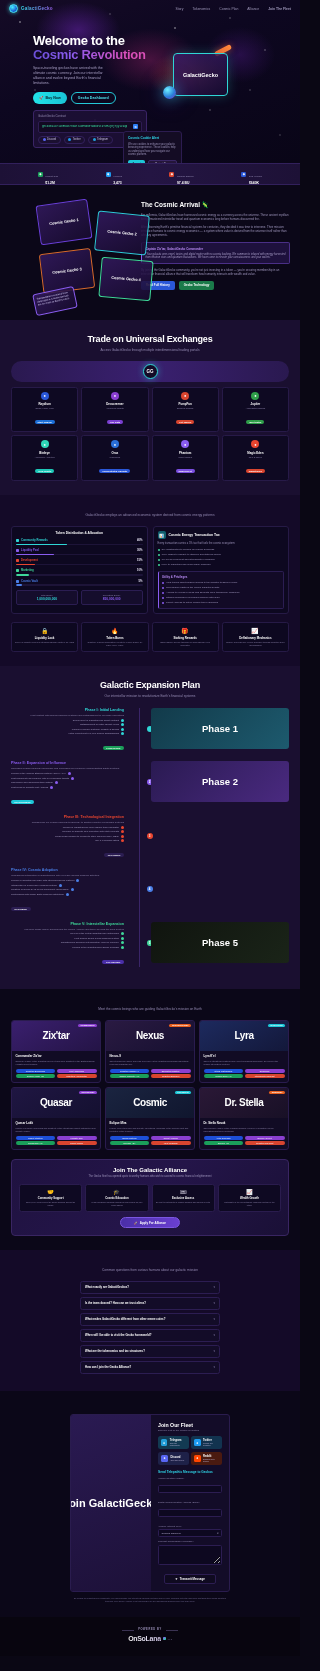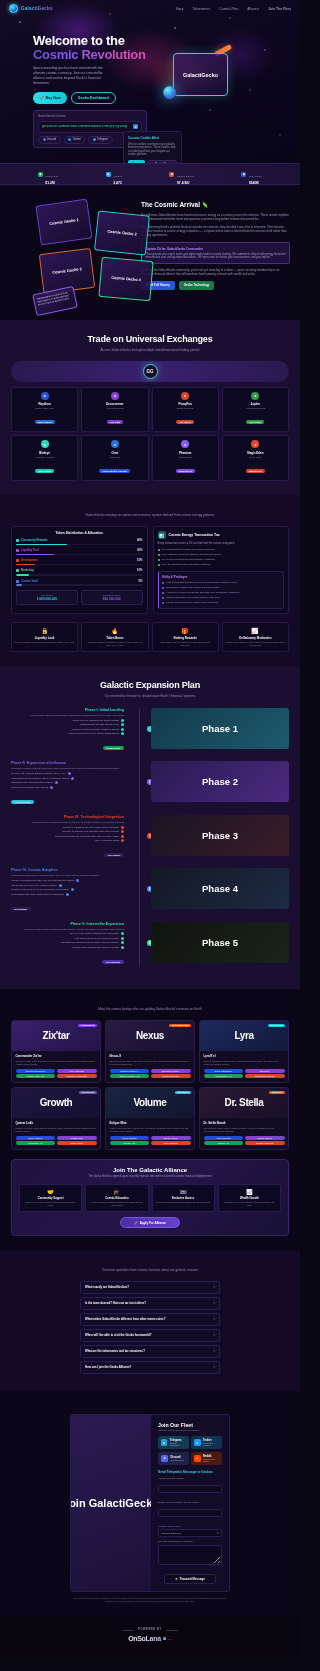--- a/index.html
+++ b/index.html
@@ -622,21 +622,20 @@
             </div><div class="rm-li r">
               <span>Cross-chain bridges to expand to other galaxies (ETH, BSC)</span>
               <span class="alloc-sq" style="background:#e8452f;border-radius:50%"></span>
             </div><div class="rm-li r">
               <span>Tier 1 exchange listing</span>
               <span class="alloc-sq" style="background:#e8452f;border-radius:50%"></span>
             </div>
      <div class="rm-badge" style="background:#2b1d52">UPCOMING</div>
    </div>
    <div class="rm-dot" style="background:#e8452f;top:18px">3</div>
-   <div class="rm-visual" style="background:linear-gradient(135deg,#1a1424,#3a1c28)">Phase 3</div>
  </div>
         <div class="rm-row">
    <div class="rm-text ">
      <div class="rm-ph" style="color:#4a7fe8">Phase IV: Cosmic Adoption</div>
      <div class="rm-dsc">Widespread integration of GalactiGecko into everyday human financial activities</div>
      <div class="rm-li ">
               <span>Launch of GalactiGecko DEX with interdimensional features</span>
               <span class="alloc-sq" style="background:#4a7fe8;border-radius:50%"></span>
             </div><div class="rm-li ">
               <span>Introduction of Gecko DeFi lending protocol</span>
@@ -644,21 +643,20 @@
             </div><div class="rm-li ">
               <span>Creation of Gecko DAO for full community governance</span>
               <span class="alloc-sq" style="background:#4a7fe8;border-radius:50%"></span>
             </div><div class="rm-li ">
               <span>Partnerships with major Earth financial institutions</span>
               <span class="alloc-sq" style="background:#4a7fe8;border-radius:50%"></span>
             </div>
      <div class="rm-badge" style="background:#2b1d52">UPCOMING</div>
    </div>
    <div class="rm-dot" style="background:#4a7fe8;top:18px">4</div>
-   <div class="rm-visual" style="background:linear-gradient(135deg,#141824,#1c2a44)">Phase 4</div>
  </div>
         <div class="rm-row">
    <div class="rm-text right">
      <div class="rm-ph" style="color:#3fd89a">Phase V: Interstellar Expansion</div>
      <div class="rm-dsc">The final phase where humans join the Gecko Alliance and travel beyond the solar system</div>
      <div class="rm-li r">
               <span>Reveal of the actual GalactiGecko mothership</span>
               <span class="alloc-sq" style="background:#3fd89a;border-radius:50%"></span>
             </div><div class="rm-li r">
               <span>First human-gecko hybrid financial system</span>
@@ -725,37 +723,37 @@
               <span class="tm-st" style="background:#1d4fd8">Stellar Cartography</span>
               <span class="tm-st" style="background:#8a3fd0">Diplomacy</span>
               <span class="tm-st" style="background:#1b9e5a">Cosmic Navs +4x</span>
               <span class="tm-st" style="background:#d8452f">Intergalactic Diplomat</span>
             </div>
   </div>
         </div>
         <div class="tm">
   <div class="tm-top" style="background:linear-gradient(150deg,#1f1642,#141030)">
     <span class="tm-tag" style="background:#8a3fd0">STRATEGIST</span>
-    <span class="tm-name">Growth</span>
+    <span class="tm-name">Quasar</span>
           </div>
   <div class="tm-body">
     <div class="tm-role">Quasar Lokk</div>
     <div class="tm-d">Master in cosmic economics and architect of the interstellar market distribution and liquidity engine.</div>
     <div class="tm-stats">
               <span class="tm-st" style="background:#1d4fd8">Market Strategy</span>
               <span class="tm-st" style="background:#8a3fd0">Liquidity Ops</span>
               <span class="tm-st" style="background:#1b9e5a">Economics +3x</span>
               <span class="tm-st" style="background:#d8452f">Market Oracle</span>
             </div>
   </div>
         </div>
         <div class="tm">
   <div class="tm-top" style="background:linear-gradient(150deg,#1a2440,#10162e)">
     <span class="tm-tag" style="background:#1ec8d8">GUARDIAN</span>
-    <span class="tm-name">Volume</span>
+    <span class="tm-name">Cosmic</span>
           </div>
   <div class="tm-body">
     <div class="tm-role">Eclipse Mira</div>
     <div class="tm-d">Leader of fleet defense and security operations. Guardian of the cosmic vault and protector of the treasury.</div>
     <div class="tm-stats">
               <span class="tm-st" style="background:#1d4fd8">Shield Systems</span>
               <span class="tm-st" style="background:#8a3fd0">Threat Analysis</span>
               <span class="tm-st" style="background:#1b9e5a">Defense +8x</span>
               <span class="tm-st" style="background:#d8452f">Vault Guardian</span>
             </div>

